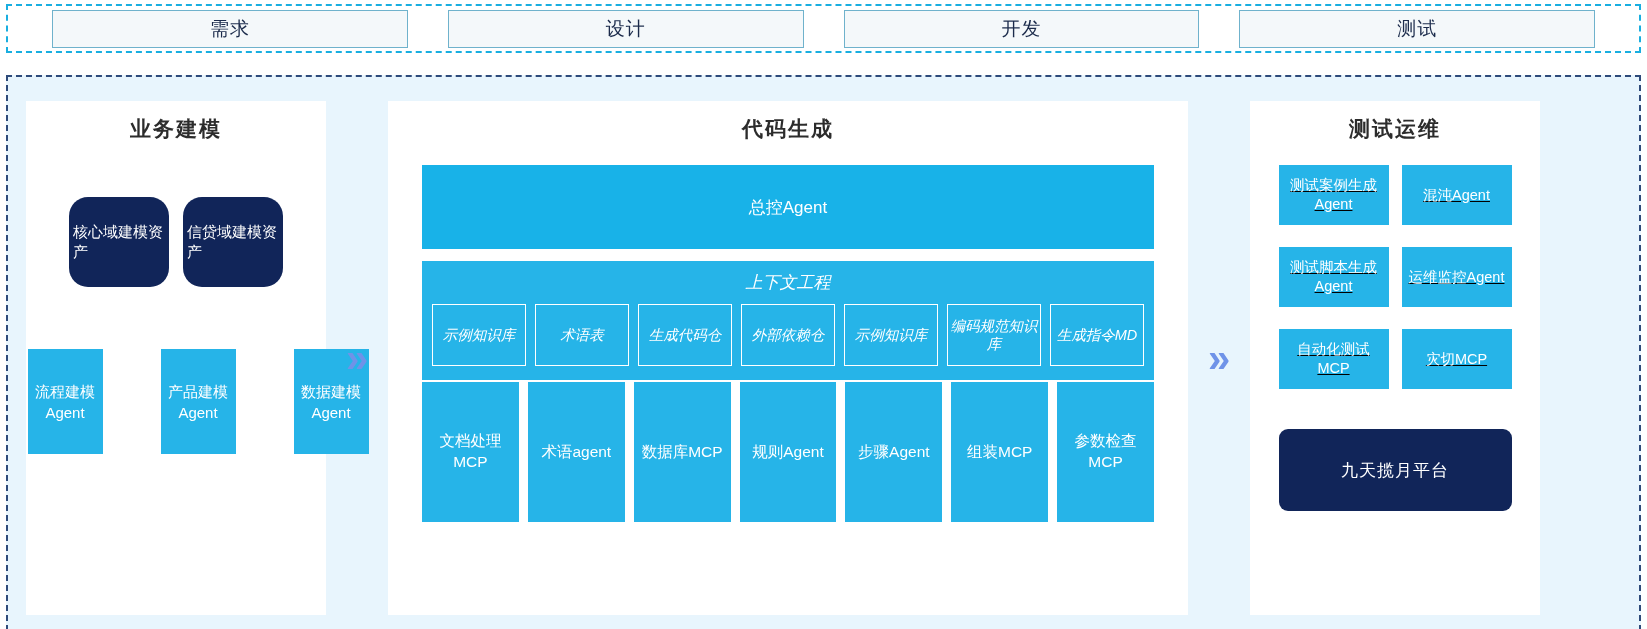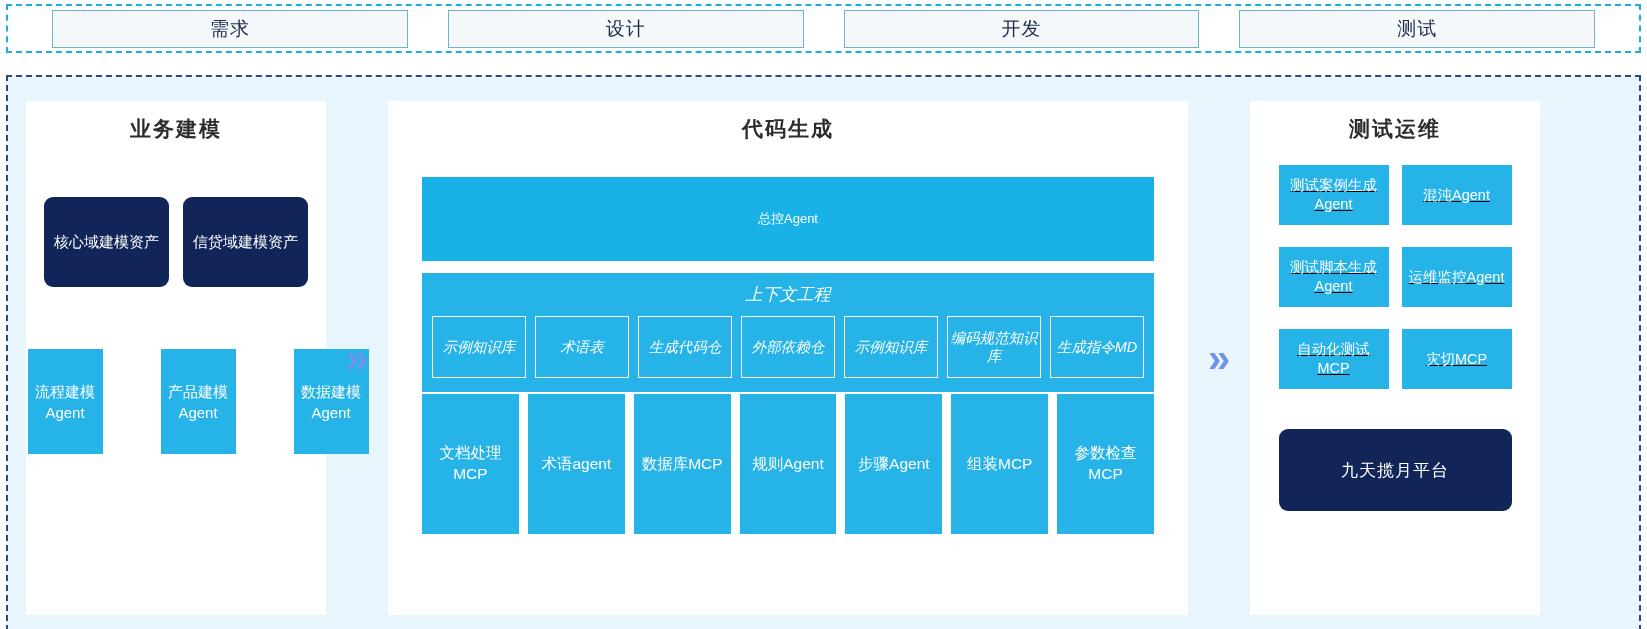--- a/index.html
+++ b/index.html
@@ -89,31 +89,31 @@
   }
 
   
   .panel-left { width: 300px; }
   .asset-row {
     display: flex;
     gap: 14px;
     margin-top: 40px;
   }
   .asset-box {
-    width: 125px;
+    width: 100px;
     height: 90px;
     background: #112559;
-    border-radius: 9px;
+    border-radius: 19px;
     color: #ffffff;
     font-size: 15px;
     line-height: 1.35;
     display: flex;
     align-items: center;
     justify-content: center;
-    text-align: right;
+    text-align: left;
     padding: 4px;
   }
   .model-agent-row {
     display: flex;
     gap: 14px;
     margin-top: 62px;
   }
   .model-agent {
     width: 75px;
     height: 105px;
@@ -134,25 +134,25 @@
     width: 100%;
     padding: 0 20px;
     display: flex;
     flex-direction: column;
   }
   .master-agent {
     width: 100%;
     height: 84px;
     background: #18b2e8;
     color: #ffffff;
-    font-size: 13px;
-    display: flex;
-    align-items: center;
-    justify-content: center;
-    margin-top: 20px;
+    font-size: 17px;
+    display: flex;
+    align-items: center;
+    justify-content: center;
+    margin-top: 8px;
   }
   .context-block {
     width: 100%;
     background: #26b4e8;
     margin-top: 12px;
     padding: 10px 10px 14px 10px;
     display: flex;
     flex-direction: column;
     align-items: center;
     font-style: italic;

